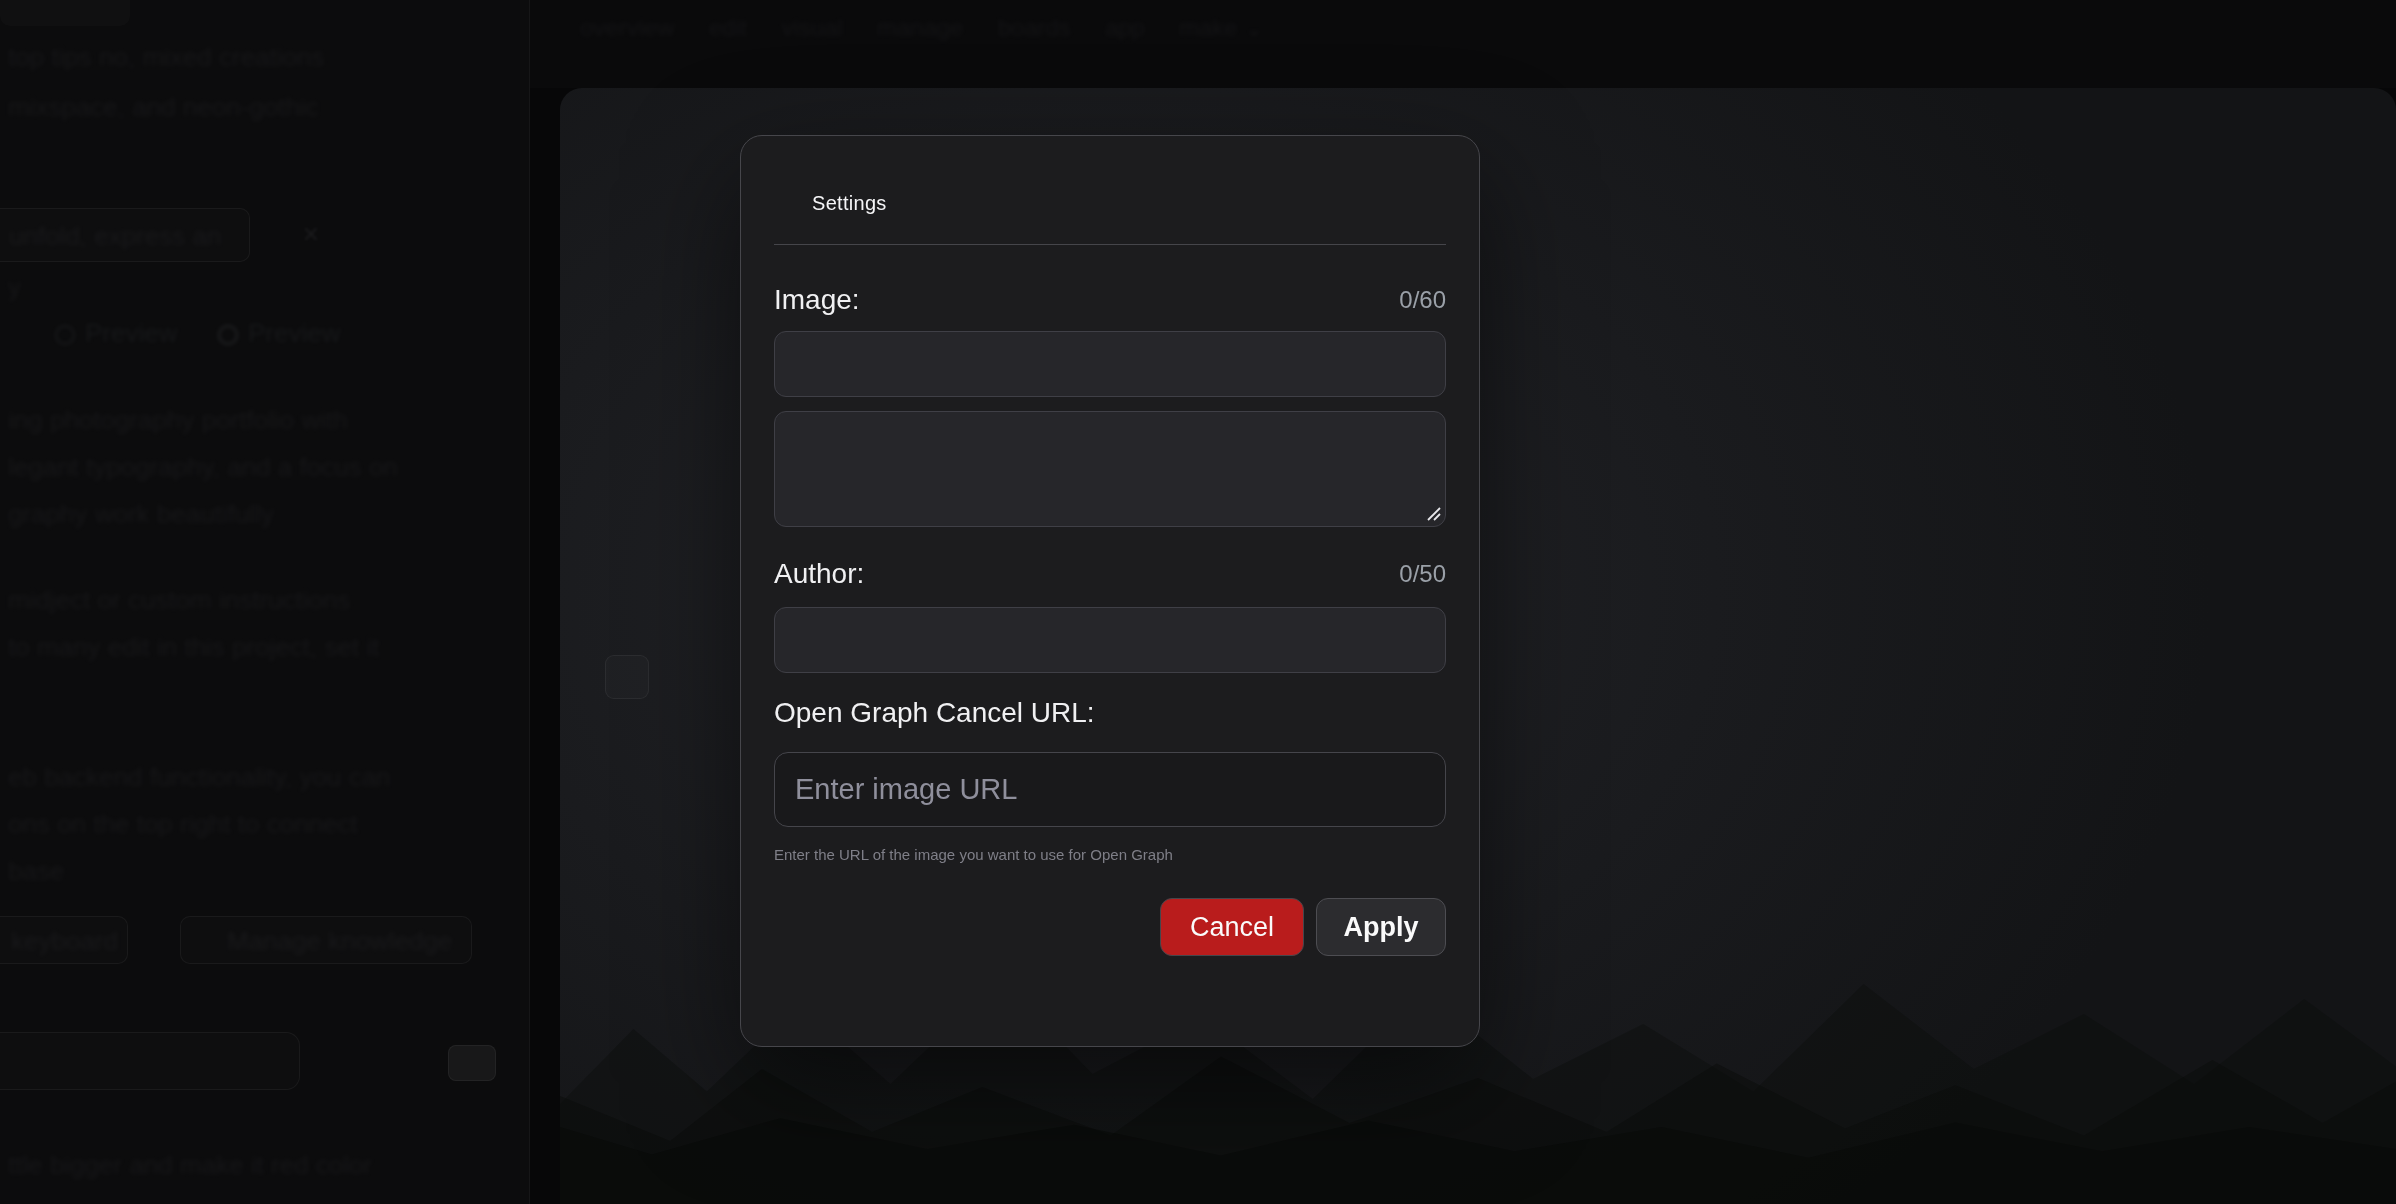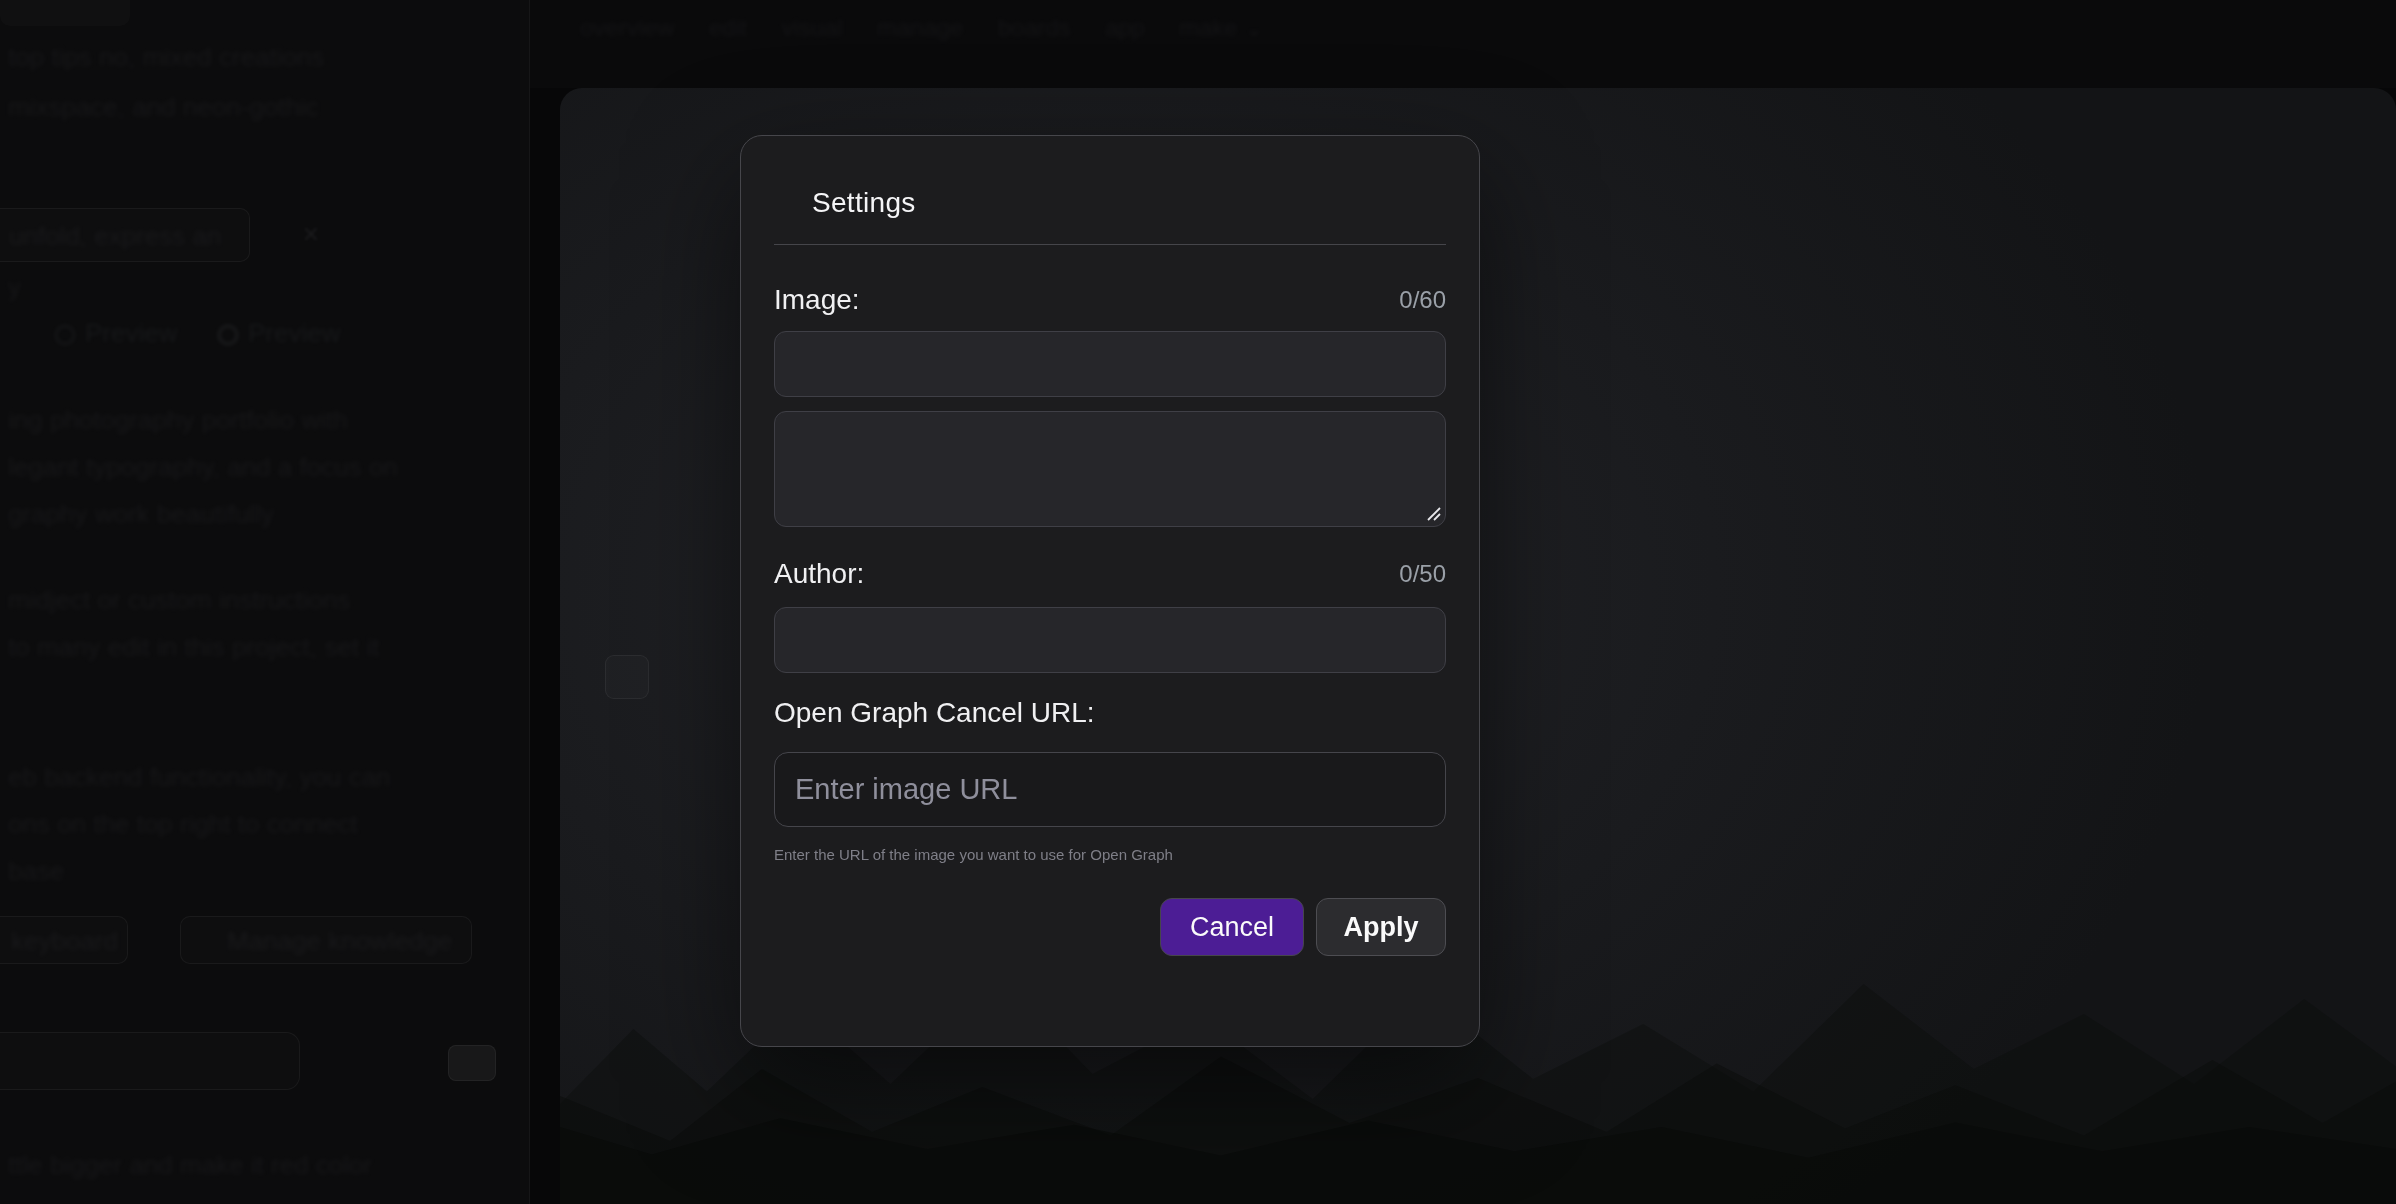--- a/index.html
+++ b/index.html
@@ -56,21 +56,21 @@
   }
 
   
   .modal {
     position:absolute; left:740px; top:135px; width:740px; height:912px;
     background:#1c1c1e; border:1.5px solid #46464b; border-radius:22px;
     box-shadow:0 40px 110px rgba(0,0,0,0.55);
     padding:50px 33px 36px 33px;
   }
   .modal-title {
-    font-size:28px; line-height:34px; font-weight:500; color:#f5f5f7;
+    font-size:20px; line-height:34px; font-weight:500; color:#f5f5f7;
     padding-left:38px; letter-spacing:0.3px;
   }
   .modal-divider {
     height:0; border-top:1.5px solid #45454a; margin-top:24px;
   }
   .field-head {
     display:flex; justify-content:space-between; align-items:flex-end;
     line-height:34px;
   }
   .field-label { font-size:28px; color:#f0f0f2; }
@@ -105,21 +105,21 @@
     margin-top:14px; font-size:15px; line-height:28px; color:#7f7f88;
   }
   .btn-row {
     margin-top:29px; display:flex; justify-content:flex-end; gap:12px;
   }
   .btn {
     height:58px; border-radius:12px; font-size:27px; color:#fafafa;
     font-family:"Liberation Sans", sans-serif; cursor:pointer;
     display:flex; align-items:center; justify-content:center;
   }
-  .btn-cancel { width:144px; background:#4c1d95; border:1.5px solid #46464b; }
+  .btn-cancel { width:144px; background:#b91c1c; border:1.5px solid #46464b; }
   .btn-apply  { width:130px; background:#2c2c2f; border:1.5px solid #4d4d52;font-weight:bold; }
 
   
   .chip-x {
     position:absolute; left:298px; top:222px; width:26px; height:26px;
     color:rgba(210,218,232,0.07); font-size:22px; text-align:center;
     line-height:26px; filter:blur(1.5px);
   }
   .opt-circle {
     display:inline-block; width:20px; height:20px; border-radius:50%;

